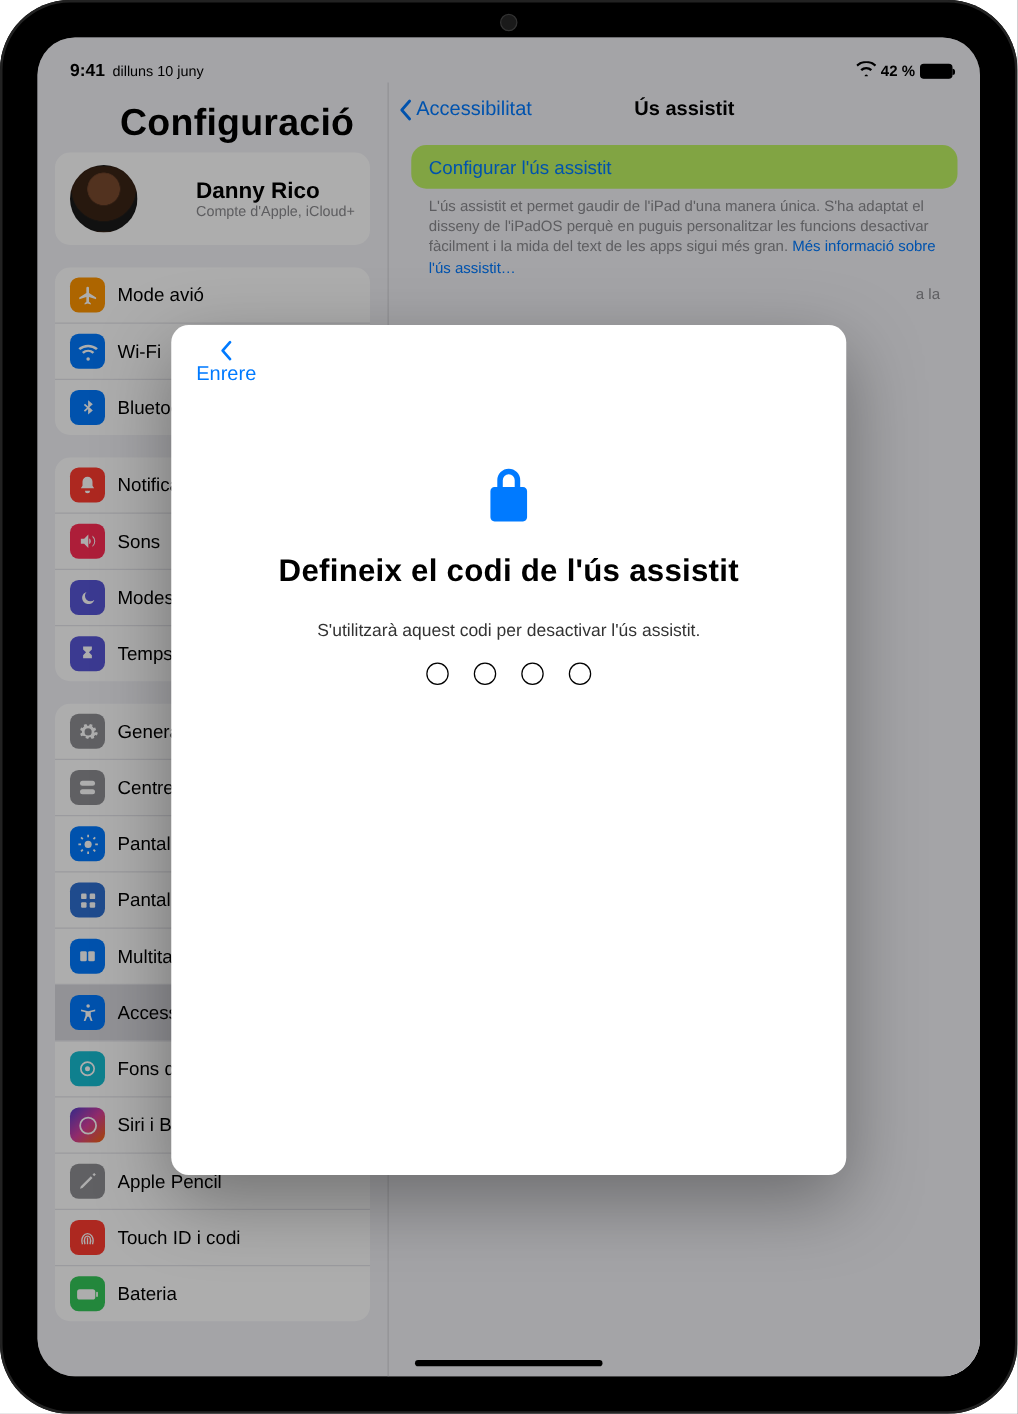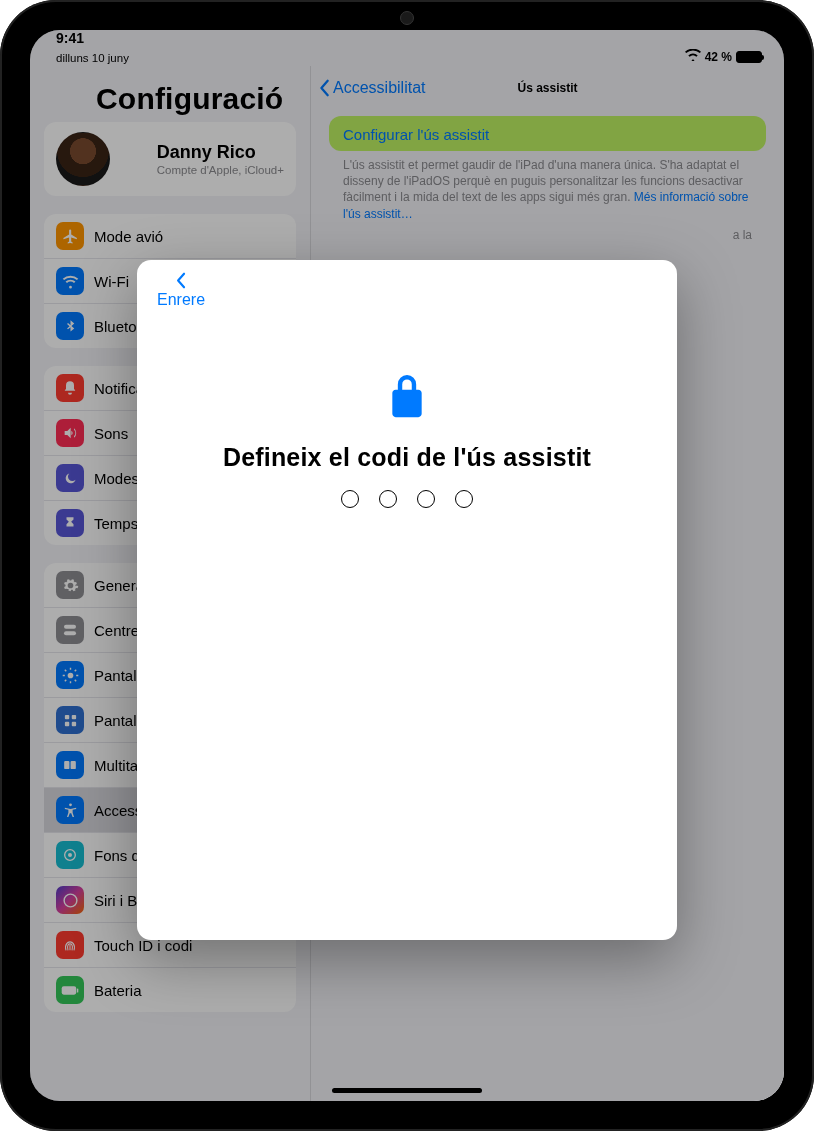--- a/index.html
+++ b/index.html
@@ -4,21 +4,21 @@
   <style>
     * { margin: 0; padding: 0; box-sizing: border-box; font-family: -apple-system, BlinkMacSystemFont, "Segoe UI", Helvetica, Arial, sans-serif; }
     body { background: #fff; display: flex; justify-content: center; }
 
     .device-frame { width: 814px; height: 1131px; background:#000; border-radius: 56px; padding: 30px; position:relative; box-shadow: inset 0 0 0 2px #222; }
     .camera-dot { position:absolute; top:11px; left:50%; transform:translateX(-50%); width:14px; height:14px; background:#1a1a1a; border-radius:50%; border:1px solid #333;}
     .screen { width: 100%; height: 100%; background: #f2f2f7; border-radius: 30px; overflow:hidden; position:relative; }
 
     
     .status-bar { display:flex; justify-content:space-between; align-items:flex-end; padding: 6px 22px 2px 26px; font-size:13px; font-weight:600; color:#000; height:36px;}
-    .status-left { display:flex; align-items:baseline; gap:6px;flex-direction:column; }
+    .status-left { display:flex; align-items:baseline; gap:6px; }
     .status-time { font-size:14px; font-weight:600;}
     .status-date { font-size:11.5px; font-weight:500; }
     .status-right { display:flex; align-items:center; gap:4px; font-size:12px; }
     .battery { width:26px; height:12px; border:1px solid #000; border-radius:3px; position:relative; background:#000;}
     .battery:after { content:""; position:absolute; right:-3px; top:3px; width:2px; height:5px; background:#000; border-radius:0 2px 2px 0;}
 
     .columns { display:flex; height: calc(100% - 36px); }
     .sidebar { width: 280px; padding: 6px 0 0 0; overflow:hidden; }
     .main { flex:1; border-left:1px solid #d8d8dc; background:#f2f2f7; display:flex; flex-direction:column; }
 
@@ -36,21 +36,21 @@
     .avatar { width:54px; height:54px; border-radius:50%; background: radial-gradient(circle at 50% 35%, #7a4a2e 0 30%, #3a2416 31% 60%, #1a1a1a 61% 100%); flex-shrink:0; border:1px solid #00000010;}
     .profile-text .name { font-size:18px; font-weight:600; }
     .profile-text .sub { font-size:11.5px; color:#8a8a8e; margin-top:1px;}
 
     .app-icon { width:28px; height:28px; border-radius:7px; display:flex; align-items:center; justify-content:center; flex-shrink:0; }
     .row-label { font-size:15px; color:#000; white-space:nowrap; overflow:hidden; text-overflow:ellipsis;}
 
     
     .main-header { display:flex; align-items:center; justify-content:center; position:relative; height:44px; padding:0 12px; }
     .back-link { position:absolute; left:8px; display:flex; align-items:center; gap:2px; color:#007aff; font-size:16px; }
-    .main-title { font-size:12px; font-weight:600; }
+    .main-title { font-size:16px; font-weight:600; }
 
     .main-body { padding: 6px 18px; }
     .config-box { background:#bef264; border-radius:12px; padding:10px 14px 8px; color:#007aff; font-size:15px; }
     .desc { font-size:12px; color:#8a8a8e; padding: 6px 14px 0; line-height:1.35; }
     .desc a { color:#007aff; text-decoration:none; }
     .desc-extra { text-align:right; padding-right:14px; font-size:12px; color:#8a8a8e; margin-top:6px;}
 
     
     .dimmer { position:absolute; inset:0; background:rgba(0,0,0,0.32); }
     .sheet { position:absolute; top:230px; left:50%; transform:translateX(-50%); width:540px; height:680px; background:#fff; border-radius:14px; box-shadow:0 20px 60px rgba(0,0,0,0.35); display:flex; flex-direction:column; padding:10px 20px;}
@@ -238,20 +238,28 @@
             </div>
             <div class="row">
               <div class="app-icon" style="background: linear-gradient(135deg, rgb(79, 60, 201), rgb(214, 64, 159), rgb(247, 104, 8));">
                 <svg viewBox="0 0 24 24" width="17" height="17">
                   <circle cx="12" cy="12" r="9" fill="none" stroke="#fff" stroke-width="2"></circle>
                 </svg>
               </div>
               <div class="row-label">Siri i Buscar</div>
             </div>
             <div class="row">
+              <div class="app-icon" style="background: rgb(142, 142, 147);">
+                <svg viewBox="0 0 24 24" width="16" height="16" fill="#fff">
+                  <path d="M3 21l3-1 12-12-2-2L4 18l-1 3zm15-17l2 2 2-2-2-2-2 2z"></path>
+                </svg>
+              </div>
+              <div class="row-label">Apple Pencil</div>
+            </div>
+            <div class="row">
               <div class="app-icon" style="background: rgb(255, 59, 48);">
                 <svg viewBox="0 0 24 24" width="16" height="16" fill="none" stroke="#fff" stroke-width="1.6">
                   <path d="M6 20c-1-3-1-7 1-10a6 6 0 0110 0c2 3 2 7 1 10M9 20c-1-3-1-6 0-8a3.5 3.5 0 016 0c1 2 1 5 0 8M12 20c0-5 0-5 0-8"></path>
                 </svg>
               </div>
               <div class="row-label">Touch ID i codi</div>
             </div>
             <div class="row">
               <div class="app-icon" style="background: rgb(52, 199, 89);">
                 <svg viewBox="0 0 26 14" width="18" height="11" fill="#fff">
@@ -293,20 +301,21 @@
         <svg width="11" height="17" viewBox="0 0 12 20" fill="none" stroke="#007aff" stroke-width="2.5" stroke-linecap="round" stroke-linejoin="round">
             <polyline points="9,2 2,10 9,18"></polyline>
           </svg>
         <span>Enrere</span>
       </div>
       <div class="sheet-center">
         <svg class="lock-svg" viewBox="0 0 24 30">
           <path fill="#007aff" d="M7 11V8a5 5 0 0110 0v3h1.2c1 0 1.8.8 1.8 1.8v11.4c0 1-.8 1.8-1.8 1.8H5.8c-1 0-1.8-.8-1.8-1.8V12.8c0-1 .8-1.8 1.8-1.8H7zm2.4 0h5.2V8a2.6 2.6 0 00-5.2 0v3z"></path>
         </svg>
         <div class="sheet-title">Defineix el codi de l'ús assistit</div>
+        <div class="sheet-sub">S'utilitzarà aquest codi per desactivar l'ús assistit.</div>
         <div class="dots" id="dots">
             <div class="dot"></div>
             <div class="dot"></div>
             <div class="dot"></div>
             <div class="dot"></div>
           </div>
       </div>
     </div>
 
     <div class="home-bar"></div>

